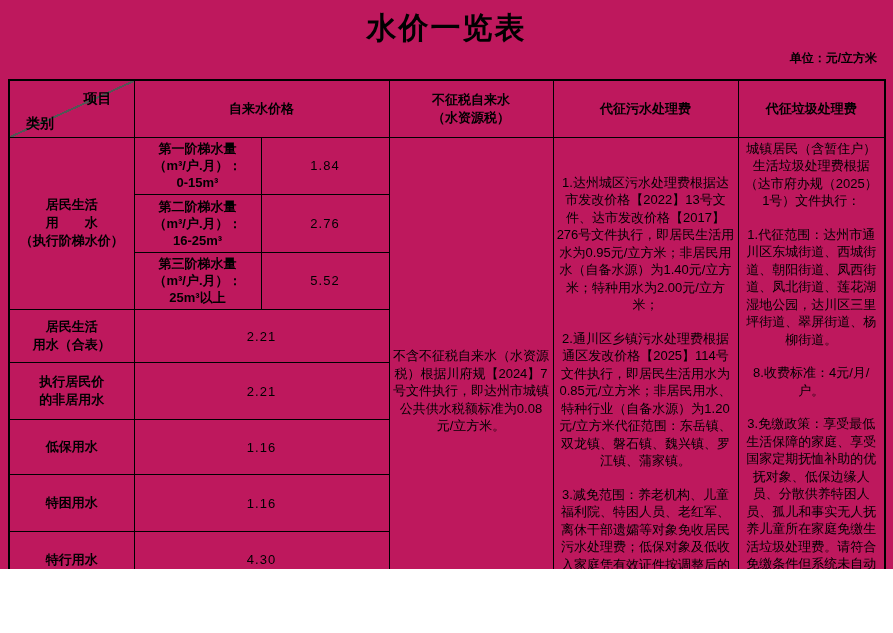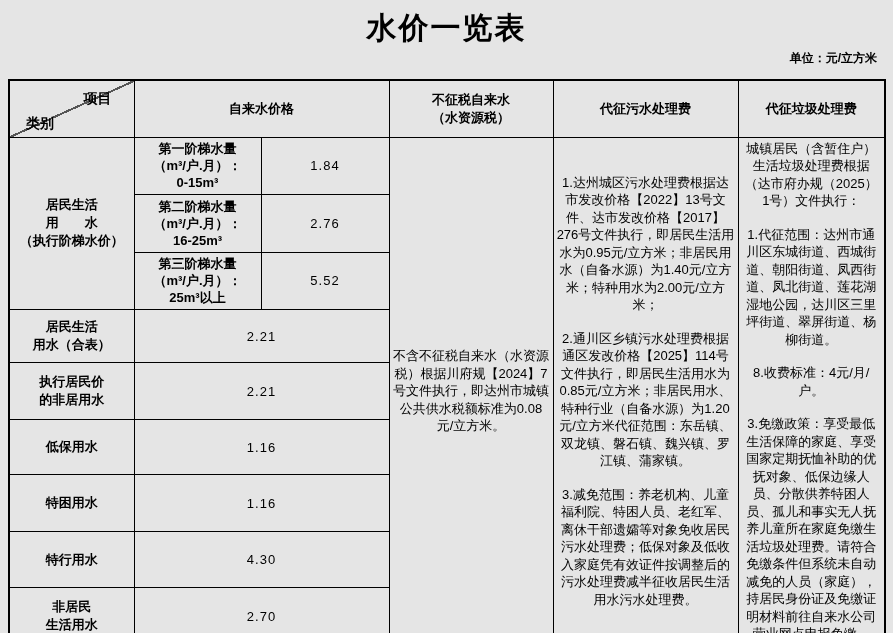--- a/index.html
+++ b/index.html
@@ -5,22 +5,22 @@
   html, body {
     margin: 0;
     padding: 0;
     background: #ffffff;
     font-family: "Liberation Sans", "DejaVu Sans", sans-serif;
     color: #000000;
   }
   .page {
     position: relative;
     width: 893px;
-    height: 633px;
-    background: #e5e5e5;
+    height: 569px;
+    background: #be185d;
     overflow: hidden;
   }
   .title {
     margin: 0;
     padding-top: 8px;
     text-align: center;
     font-size: 30px;
     font-weight: bold;
     letter-spacing: 2px;
   }

